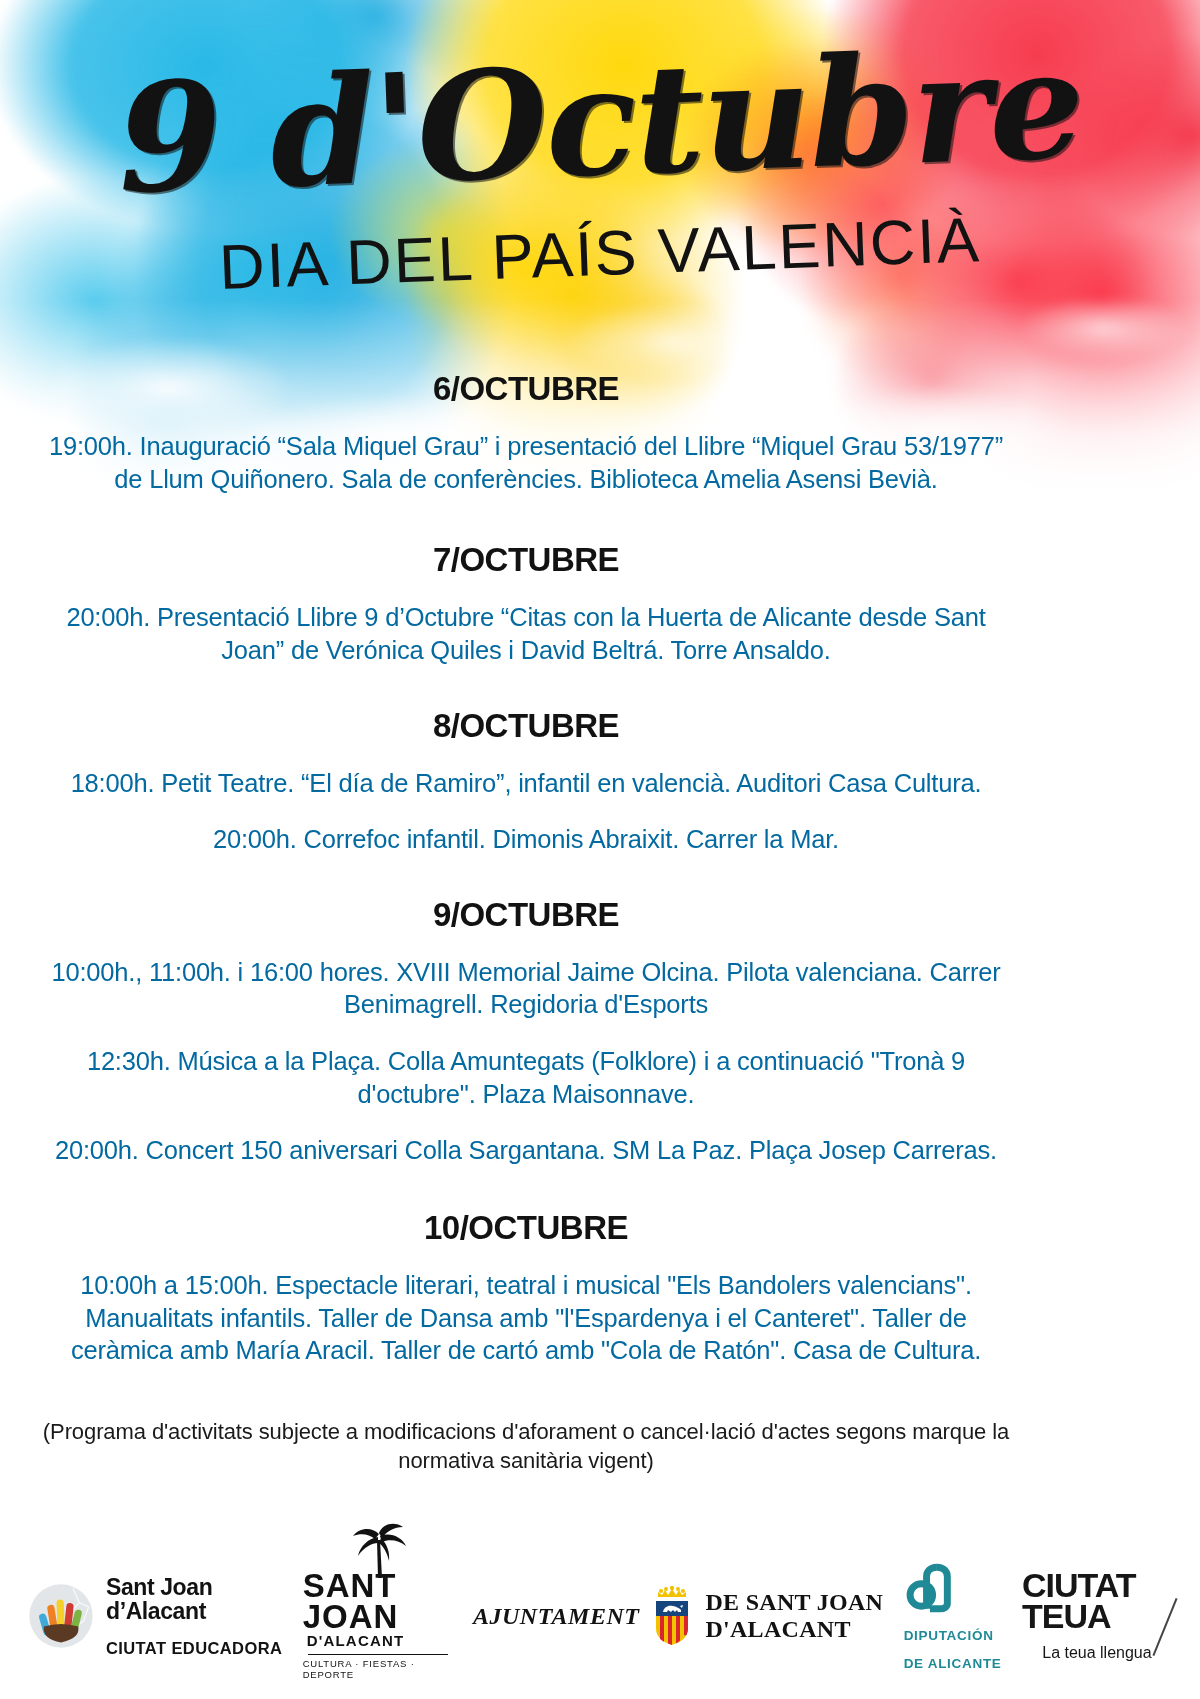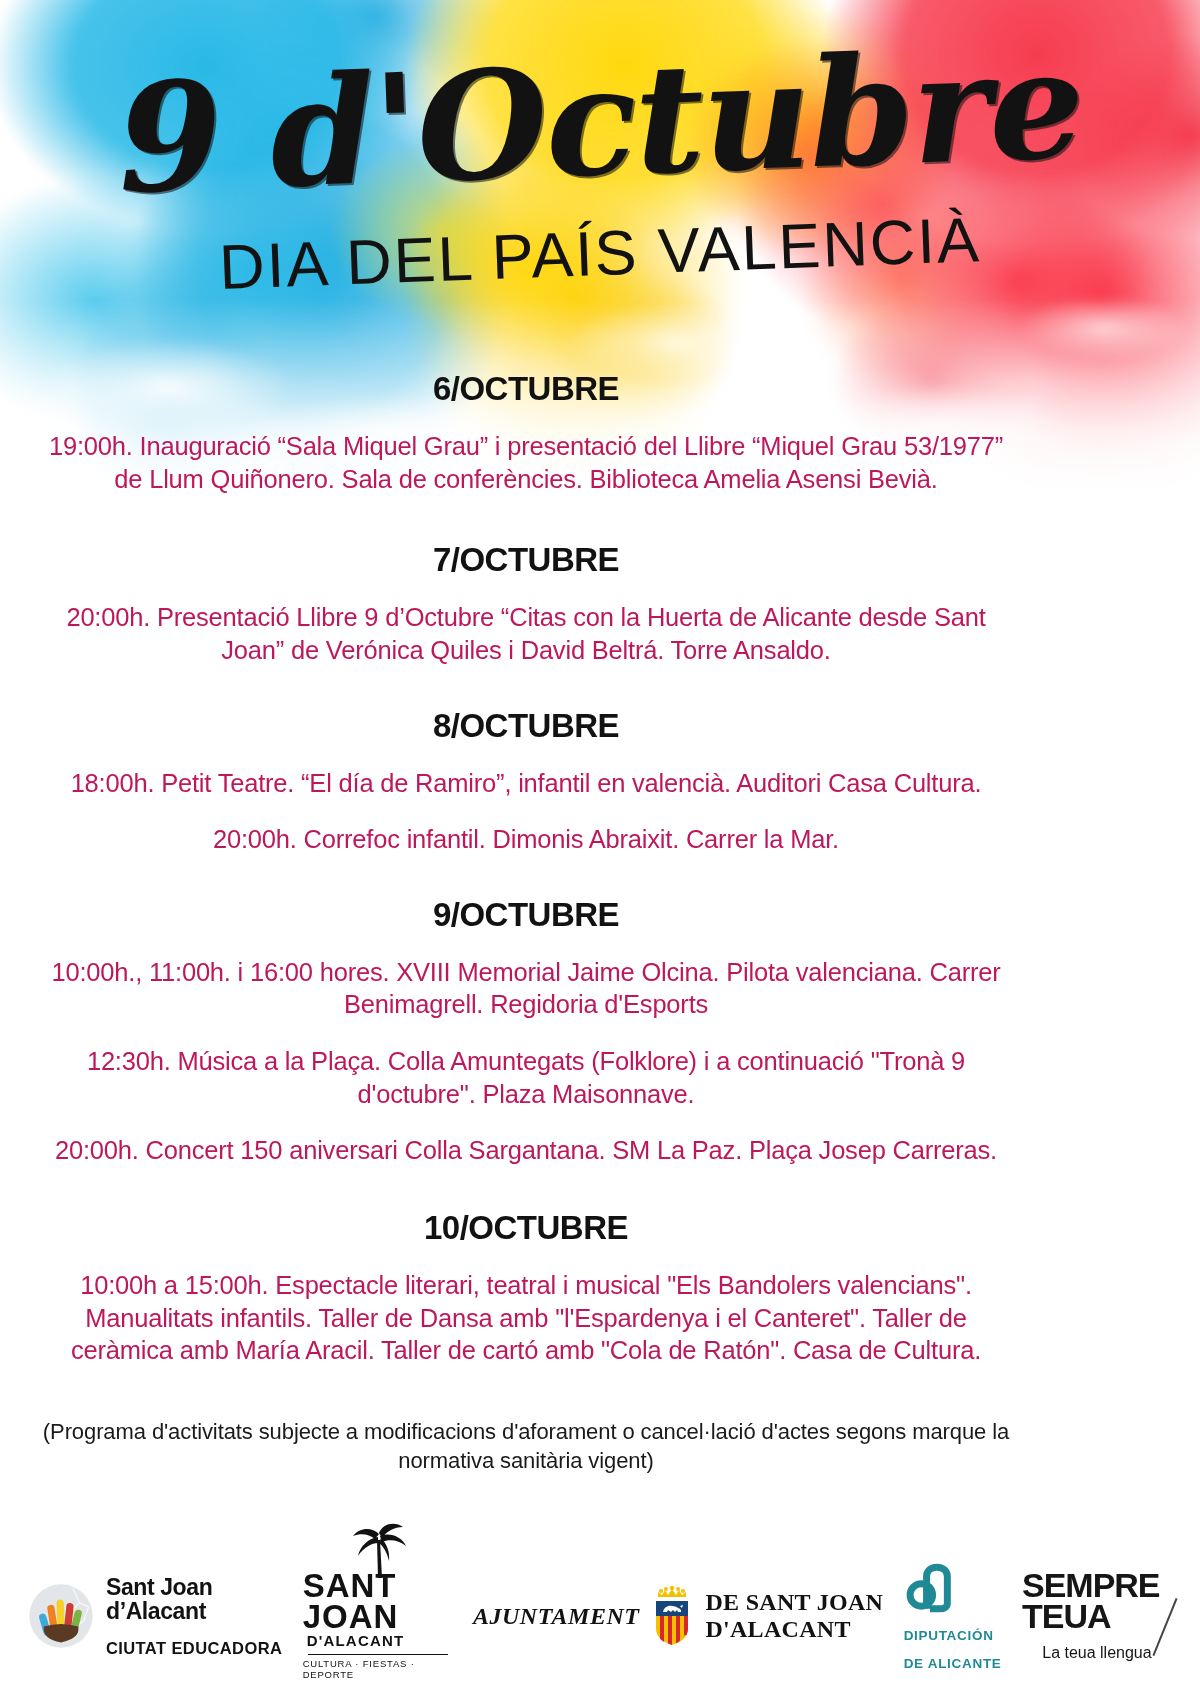--- a/index.html
+++ b/index.html
@@ -177,21 +177,21 @@
     margin: 0 0 22px 0;
   }
   .day-block.first .day-heading { margin-top: 0; }
 
   .event {
     text-align: center;
     font-family: "Liberation Sans", sans-serif;
     font-weight: 400;
     font-size: 25.5px;
     line-height: 1.28;
-    color: #be185d;
+    color: #0369a1;
     margin: 4px auto 24px auto;
     max-width: 1120px;
     letter-spacing: -0.2px;
   }
   .event:last-child { margin-bottom: 0; }
 
   .spacer-1 { height: 40px; }
   .spacer-2 { height: 34px; }
   .spacer-3 { height: 34px; }
   .spacer-4 { height: 36px; }
@@ -485,20 +485,20 @@
           <path d="M38 8 C30 8 26 13 26 19 L26 56" stroke-linecap="butt"></path>
           <path d="M38 8 C46 8 50 13 50 19 L50 50 C50 54 46 56 42 56 L30 56"></path>
           <circle cx="20" cy="40" r="13"></circle>
         </g>
       </svg>
       <div class="dip-t1">DIPUTACIÓN</div>
       <div class="dip-t2">DE ALICANTE</div>
     </div>
 
     <div class="logo logo-sempre">
-      <div class="st-1">SEMPRE</div>
+      <div class="st-1">CIUTAT</div>
       <div class="st-2">TEUA</div>
       <div class="st-slash"></div>
       <div class="st-3">La teua llengua</div>
     </div>
 
   </div>
 </div>
 
 </body></html>

